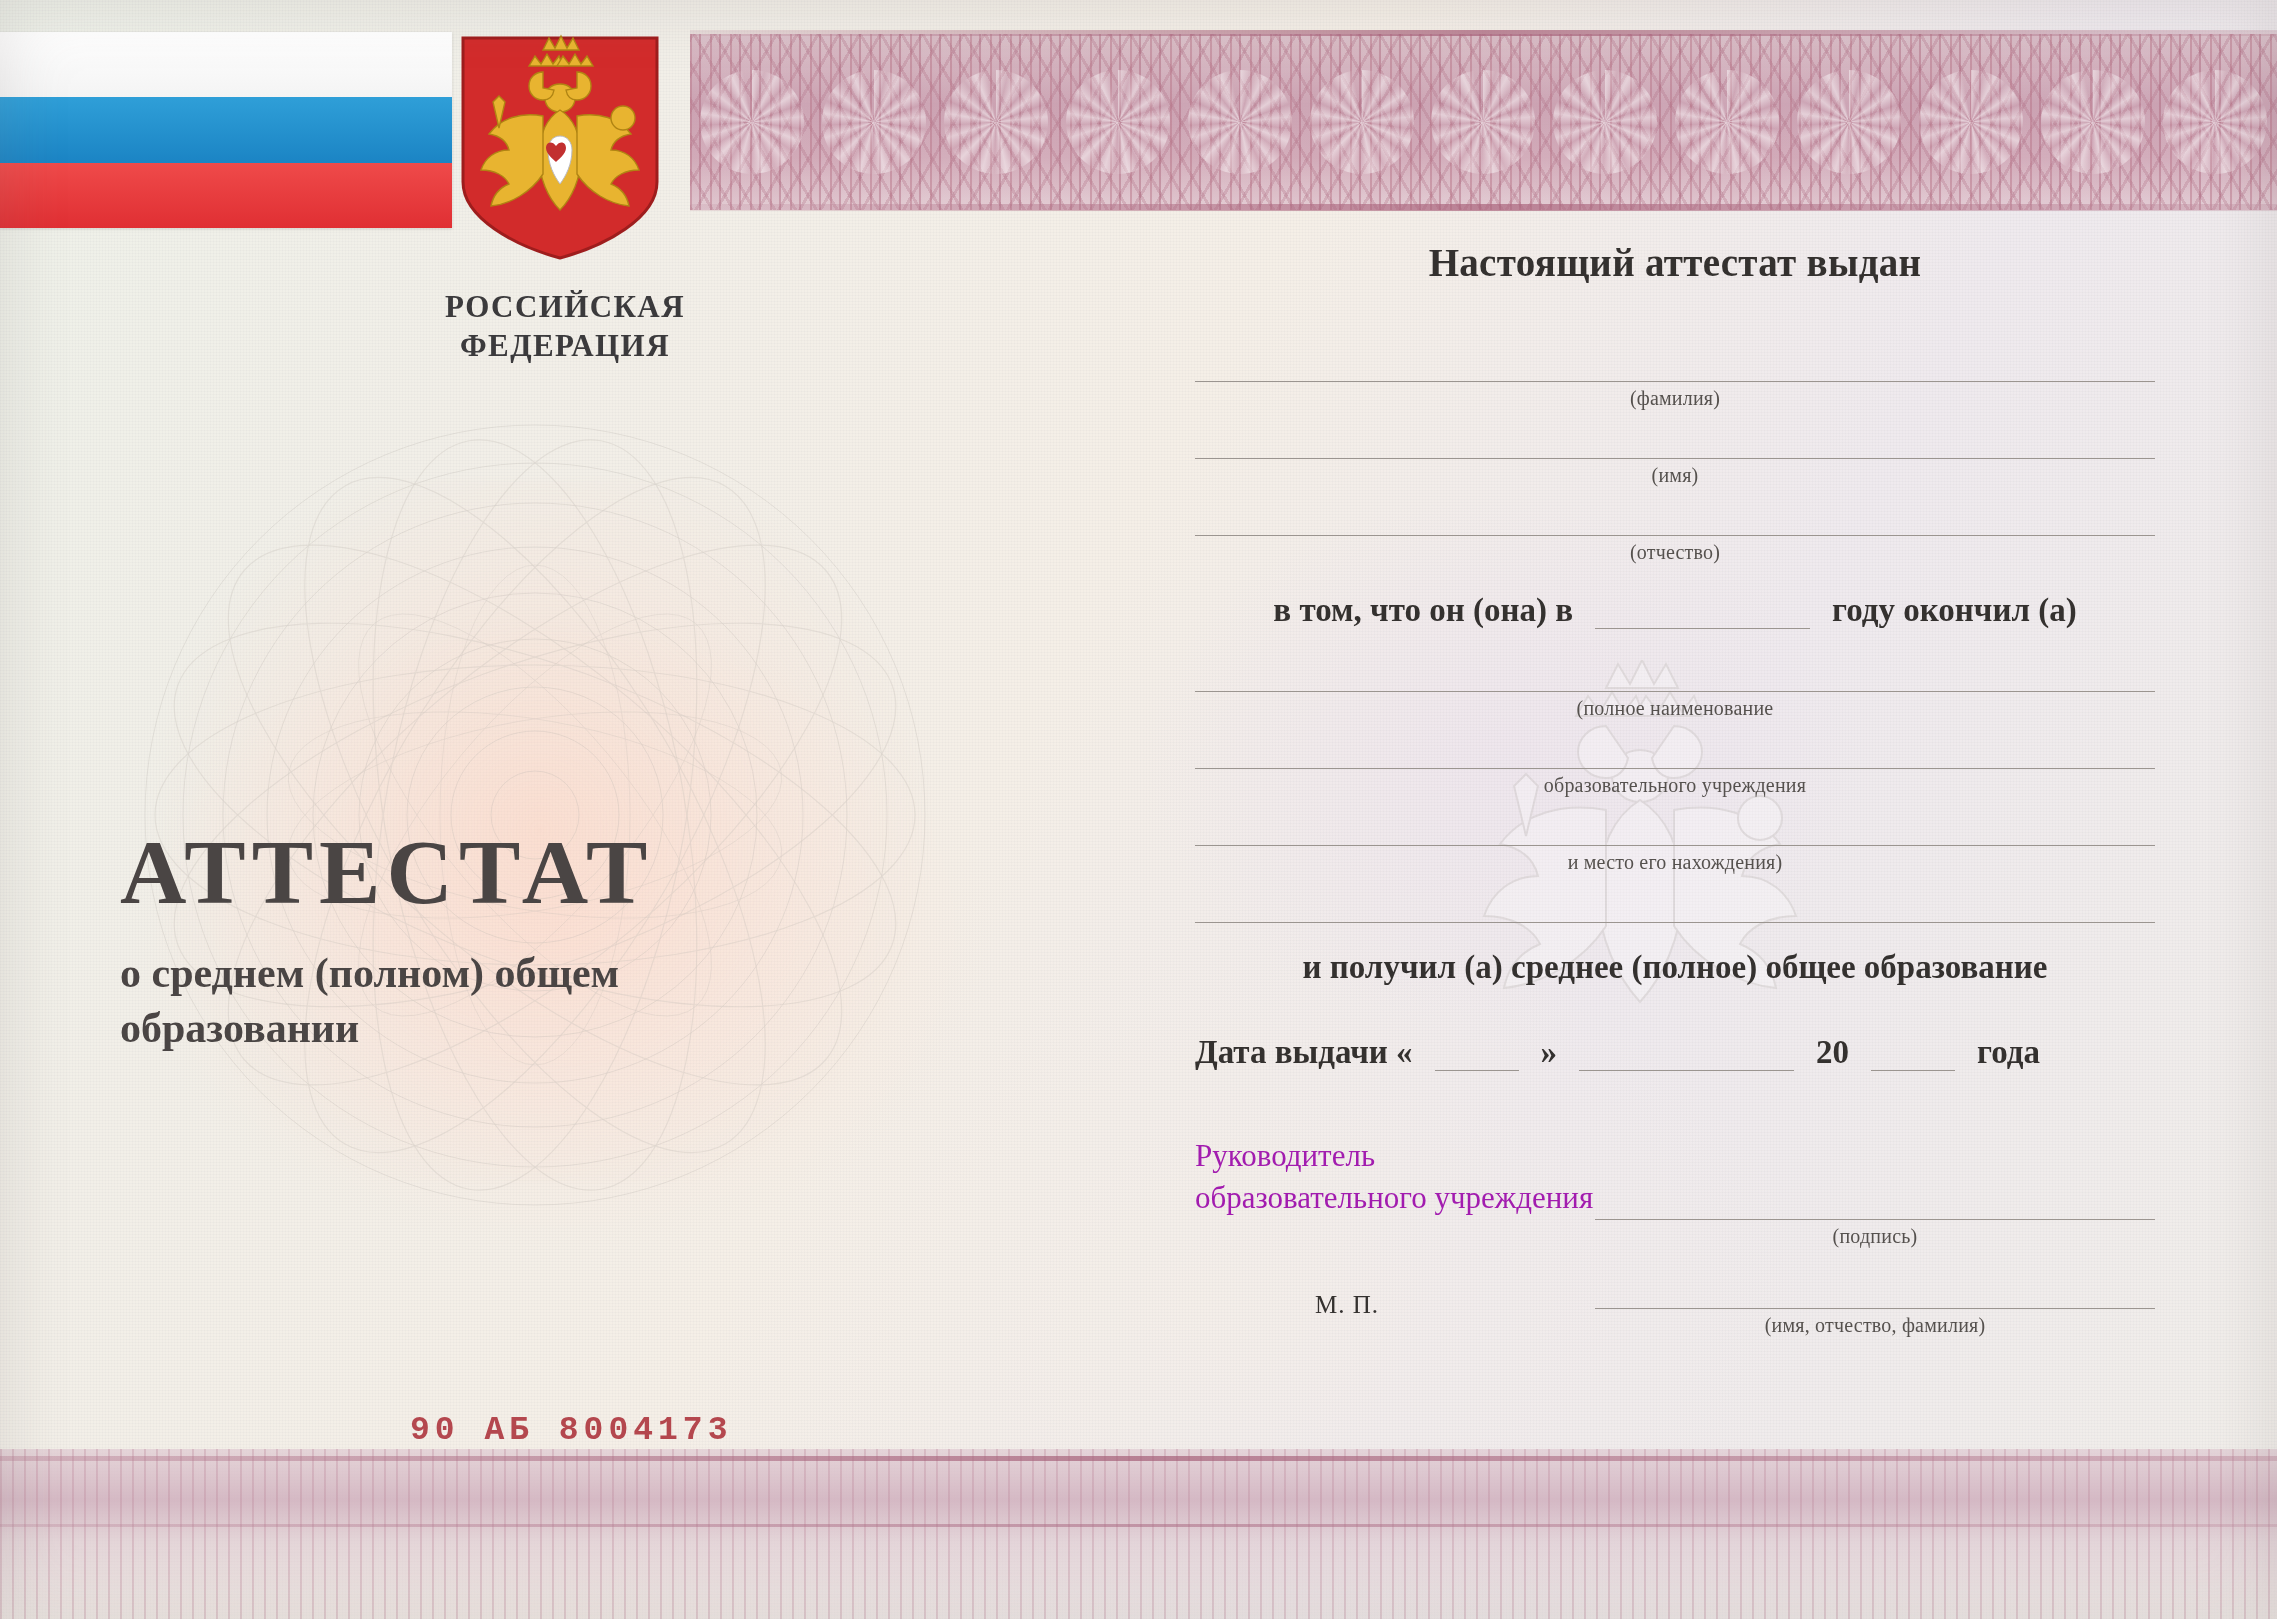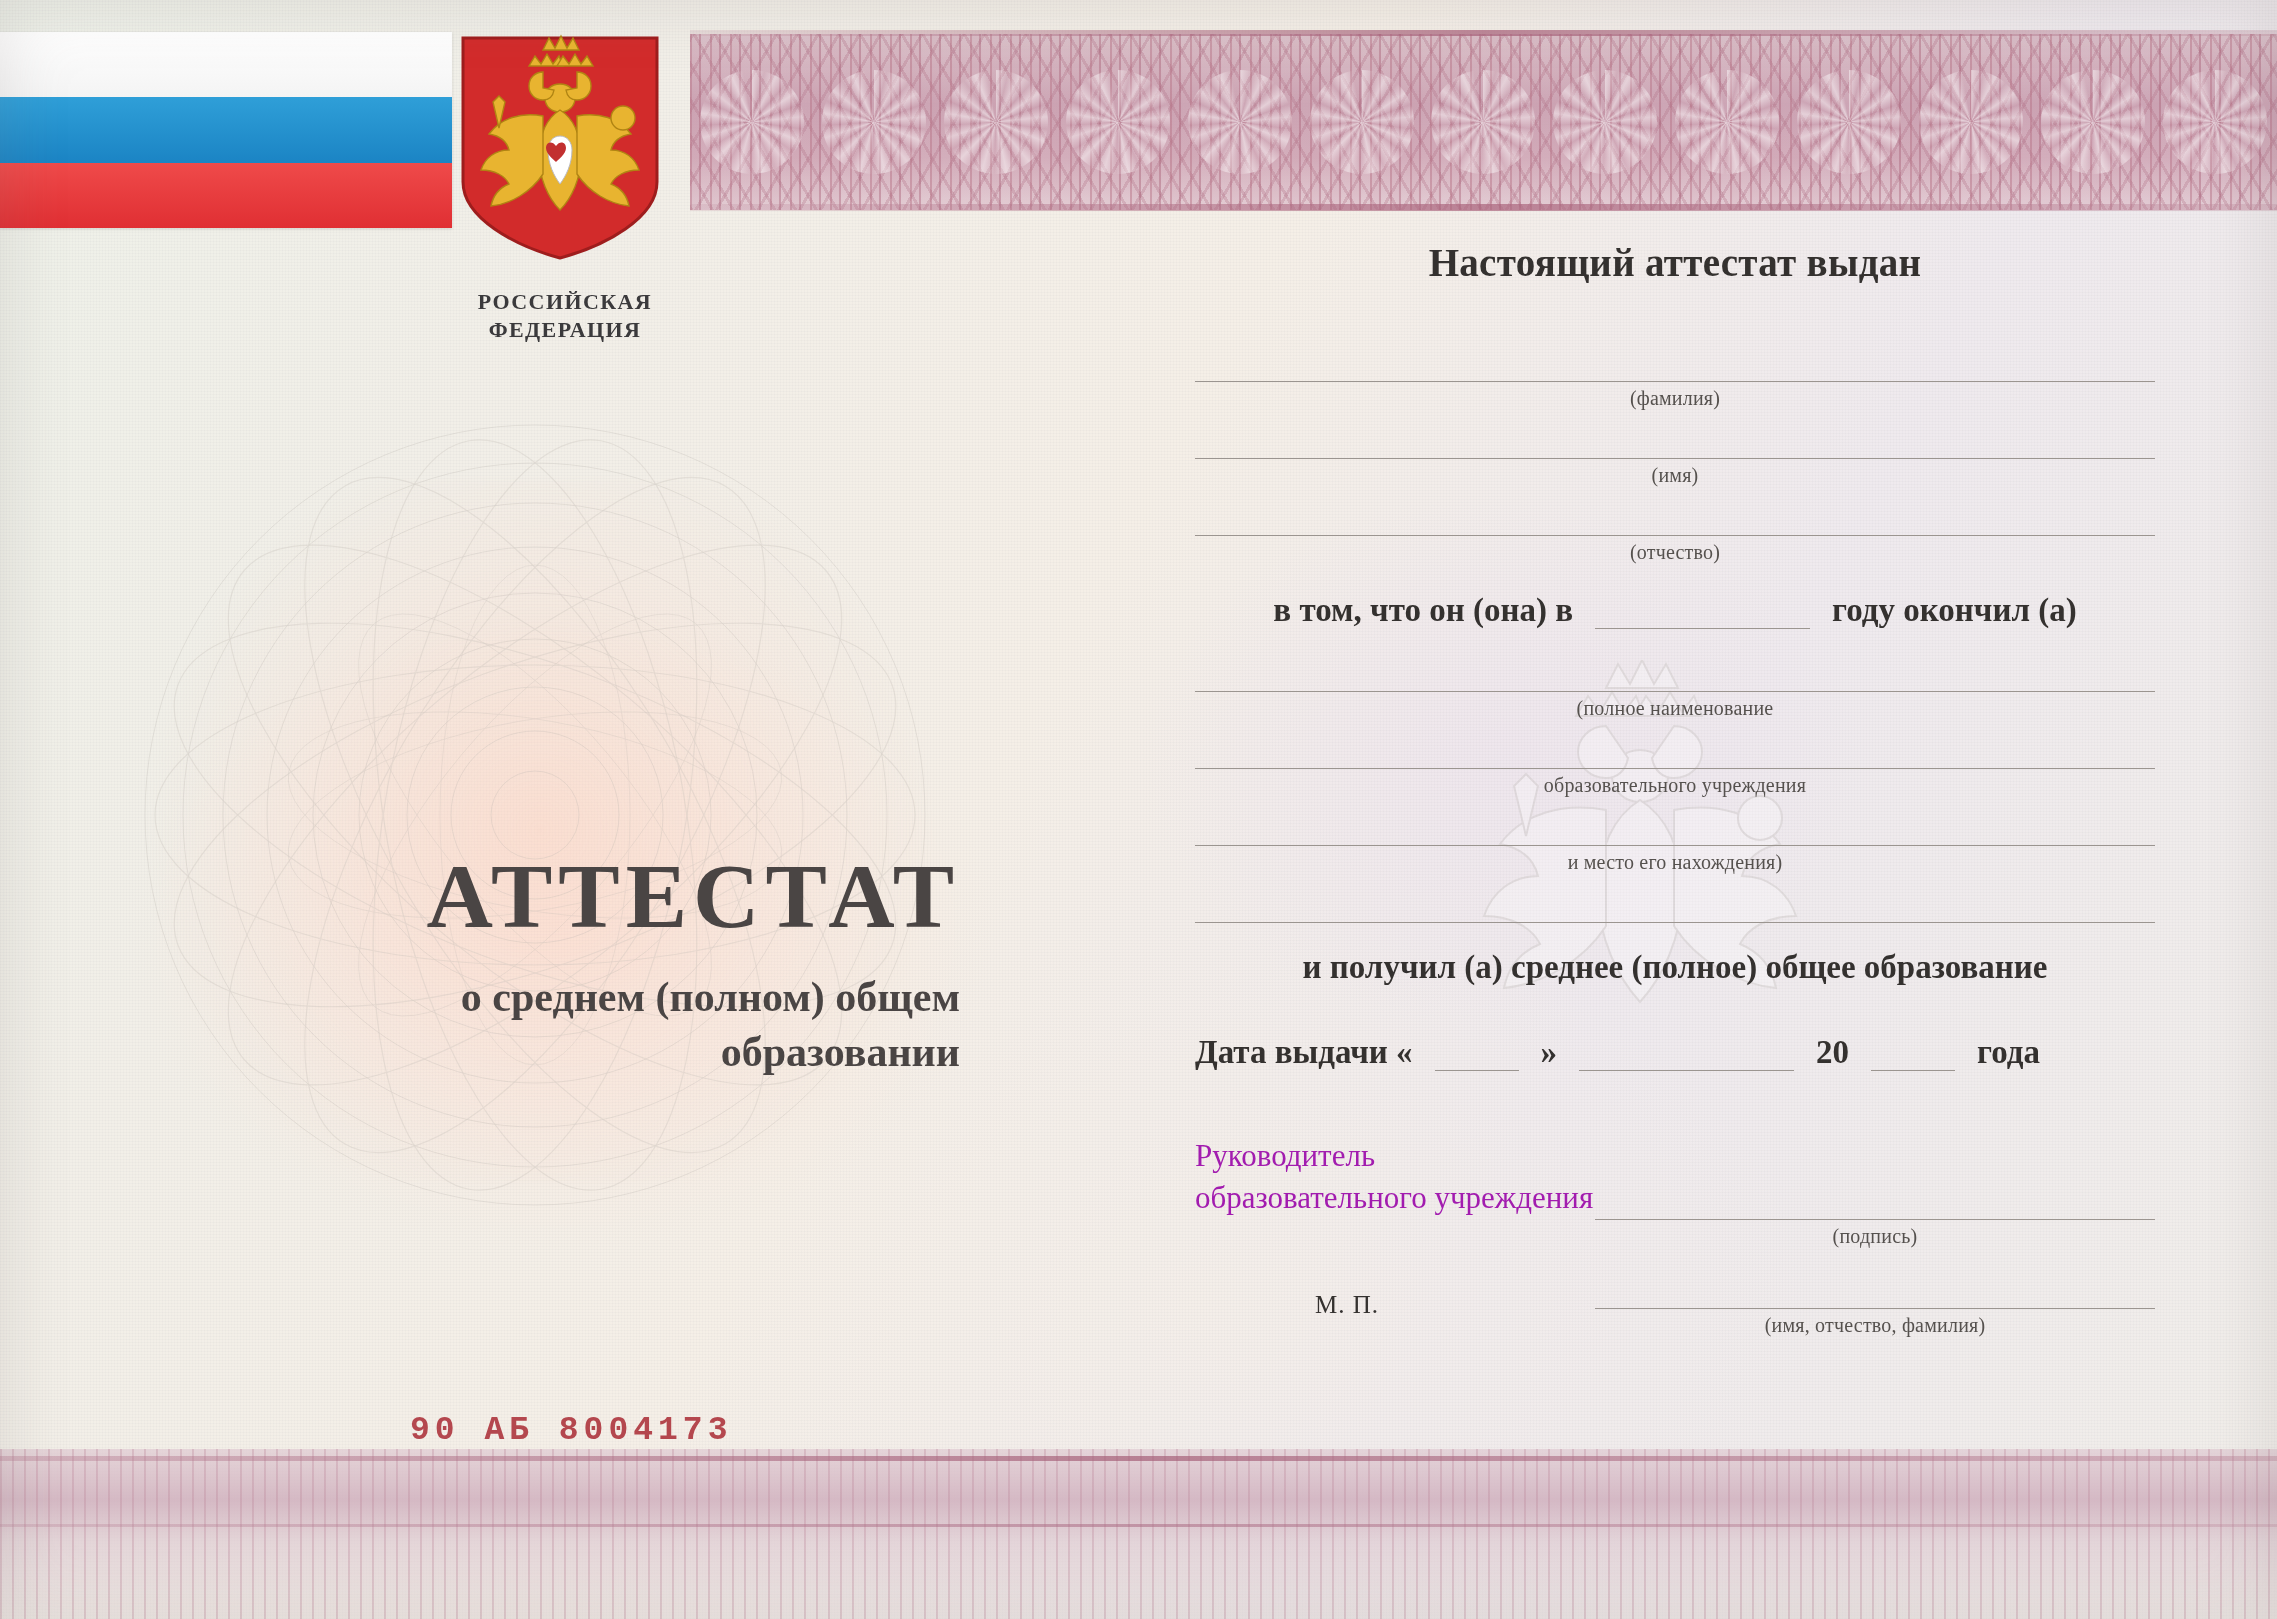--- a/index.html
+++ b/index.html
@@ -132,41 +132,41 @@
     width: 210px; height: 230px;
   }
   .coat-label {
     position: absolute;
     left: 430px;
     top: 288px;
     width: 270px;
     text-align: center;
     font-family: "Liberation Serif", serif;
     font-weight: bold;
-    font-size: 22px;
+    font-size: 31px;
     letter-spacing: 1.4px;
     line-height: 1.25;
     color: #3b3a3c;
   }
 
   
   .rosette {
     position: absolute;
     left: 120px; top: 400px;
     width: 830px; height: 830px;
     opacity: 0.5;
   }
 
   
   .title-block {
     position: absolute;
     left: 120px;
-    top: 850px;
+    top: 826px;
     width: 840px;
-    text-align: right;
+    text-align: left;
     color: #44403f;
   }
   .title-main {
     font-family: "Liberation Serif", serif;
     font-weight: bold;
     font-size: 92px;
     letter-spacing: 6px;
     line-height: 1;
     color: #4a4544;
   }

